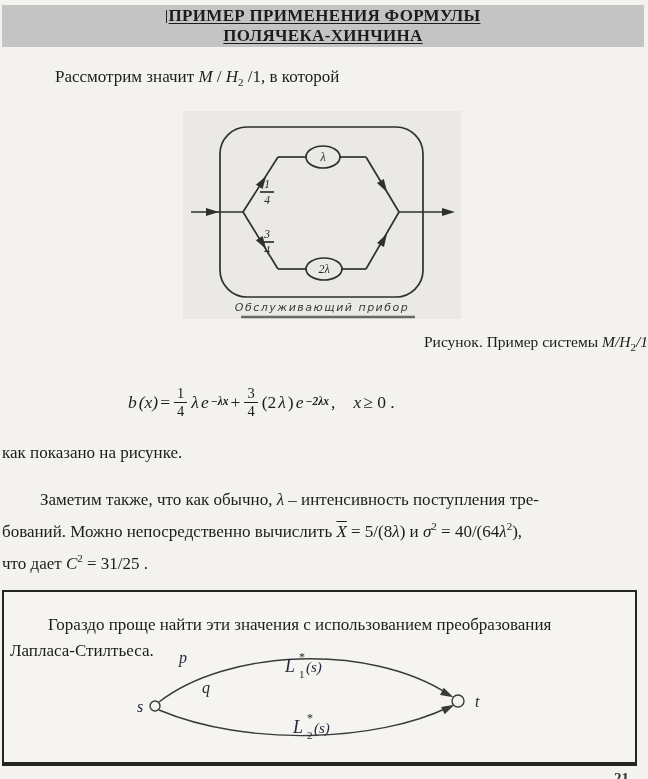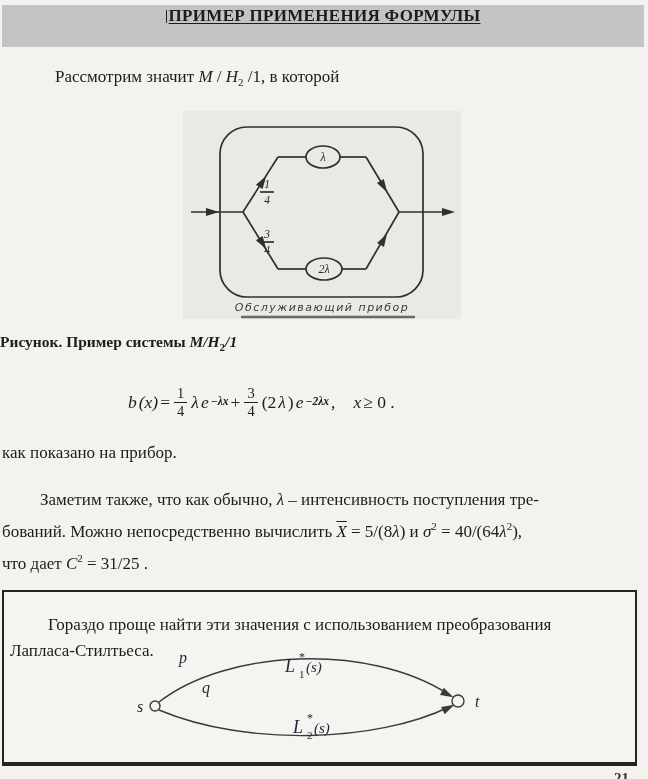--- a/index.html
+++ b/index.html
@@ -17,22 +17,22 @@
   }
   .titlebar .u{text-decoration:underline;text-underline-offset:2px;}
   .stray{display:inline-block;width:1px;height:13px;background:#222;margin-right:2px;vertical-align:-2px;}
   
   .it{font-style:italic;}
   .intro{position:absolute;left:55px;top:67px;font-size:17px;}
   sub.small{font-size:11px;}
   
   .figimg{position:absolute;left:183px;top:111px;width:278px;height:208px;background:#ebe9e6;}
   .figimg svg{display:block;}
-  .figcap{position:absolute;left:0;top:333px;width:100%;text-align:left;
-          font-weight:bold;font-size:15.5px;}
+  .figcap{position:absolute;left:0;top:333px;width:100%;text-align:right;
+          font-weight:normal;font-size:15.5px;}
   
   .formula{position:absolute;left:128px;top:386px;font-size:17.5px;
            display:flex;align-items:center;gap:2px;}
   .frac{display:inline-flex;flex-direction:column;align-items:center;
         font-size:14.5px;line-height:1.05;margin:0 2px;}
   .frac .num{border-bottom:1.3px solid #1c1c1c;padding:0 3px 1px;}
   .frac .den{padding-top:1px;}
   .formula sup{font-size:11.5px;position:relative;top:-2px;font-weight:bold;}
   .fsp{width:14px;}
   
@@ -51,20 +51,21 @@
   text{font-family:"Liberation Serif", serif;}
   .handtxt{font-family:"DejaVu Sans", sans-serif;}
 </style>
 </head>
 <body>
 
 <div class="page">
 
   <div class="titlebar">
     <div><span class="stray"></span><span class="u">ПРИМЕР ПРИМЕНЕНИЯ ФОРМУЛЫ</span></div>
+    <div><span class="u">ПОЛЯЧЕКА-ХИНЧИНА</span></div>
   </div>
 
   <div class="intro">
     <span>Рассмотрим значит </span><span class="it">M</span><span> / </span><span class="it">H</span><sub class="small">2</sub><span> /1, в которой</span>
   </div>
 
   <div class="figimg">
     <svg width="278" height="208" viewBox="0 0 278 208">
       <g stroke="#2f2f2f" stroke-width="1.7" fill="none">
         <rect x="37" y="16" width="203" height="170" rx="27"></rect>
@@ -129,21 +130,21 @@
       <span>)</span>
     <span class="it">e</span>
       <sup class="it">−2λx</sup>
     <span>,</span>
     <span class="fsp"></span>
     <span class="it">x</span>
       <span> ≥ 0 .</span>
   </div>
 
   <div class="para1">
-    <div>как показано на прибор.</div>
+    <div>как показано на рисунке.</div>
   </div>
 
   <div class="para2">
     <div><span class="indent"></span><span>Заметим также, что как обычно, </span><span class="it">λ</span><span> – интенсивность поступления тре-</span></div>
     <div><span>бований. Можно непосредственно вычислить </span><span class="xbar">X</span><span> = 5/(8</span><span class="it">λ</span><span>) и </span><span class="it">σ</span><sup class="psup">2</sup><span> = 40/(64</span><span class="it">λ</span><sup class="psup">2</sup><span>),</span></div>
     <div><span>что дает </span><span class="it">C</span><sup class="psup">2</sup><span> = 31/25 .</span></div>
   </div>
 
   <div class="box">
     <div class="btext">

